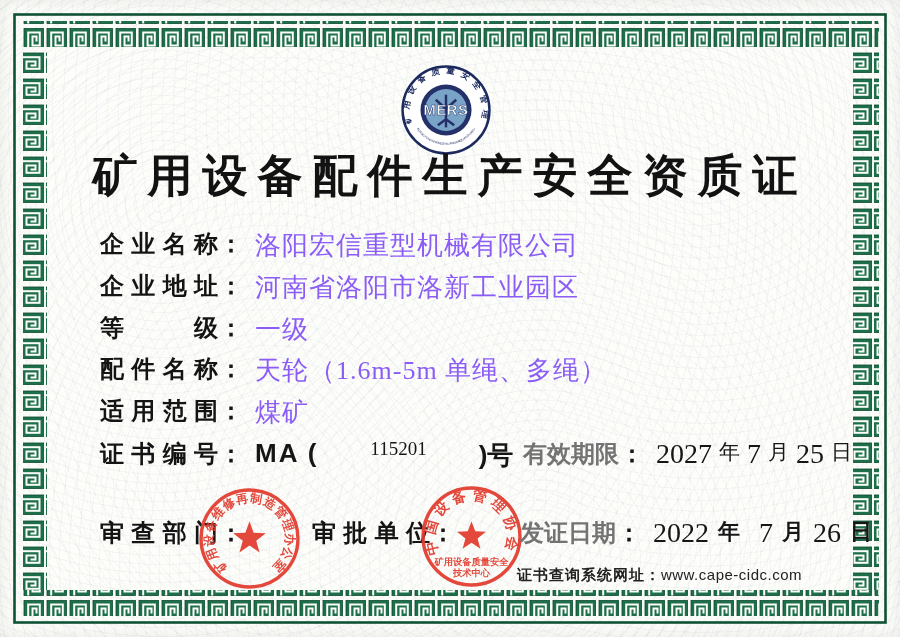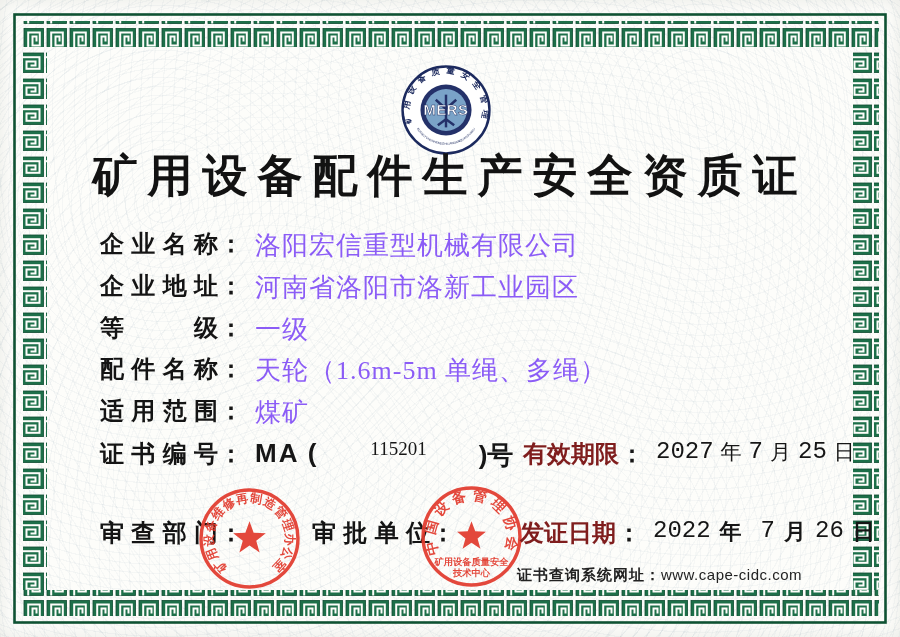--- a/index.html
+++ b/index.html
@@ -23,27 +23,27 @@
   .title{
     position:absolute;top:146px;left:0;right:0;text-align:center;
     font-size:45px;font-weight:bold;letter-spacing:10px;
     color:#121212;
   }
   .row{position:absolute;left:100px;display:flex;align-items:flex-start;white-space:nowrap;}
   .lbl{
     display:inline-block;width:118px;font-weight:bold;font-size:24px;color:#141414;
     text-align:justify;text-align-last:justify;
   }
-  .lbl-n{font-weight:bold;font-size:24px;color:#7f1d1d;}
+  .lbl-n{font-weight:bold;font-size:24px;color:#737373;}
   .colon{font-weight:bold;font-size:24px;margin:0 12px 0 1px;}
   .val{font-size:26px;font-family:Liberation Serif, serif;color:#8b5cf6;letter-spacing:1px;}
   .certpre{font-size:26px;font-weight:bold;letter-spacing:2px;}
   .certnum{font-size:19px;font-family:"Liberation Serif", serif;margin:0 52px;}
   .certsuf{font-size:26px;font-weight:bold;}
-  .num{font-size:24px;font-family:Liberation Mono, monospace;}
+  .num{font-size:28px;font-family:Liberation Serif, serif;}
   .unit-serif{font-size:21px;font-family:"Liberation Serif", serif;margin:0 7px;}
   .unit-bold{font-size:22px;font-weight:bold;margin:0 9px;}
   .sp{display:inline-block;width:10px;}
   .stamp{position:absolute;opacity:0.93;}
   .footer{
     position:absolute;top:566px;right:98px;white-space:nowrap;
     font-size:15px;color:#222;
   }
   .footer .f-lbl{font-weight:bold;letter-spacing:1px;}
   .footer .f-url{font-weight:normal;letter-spacing:0.5px;}

